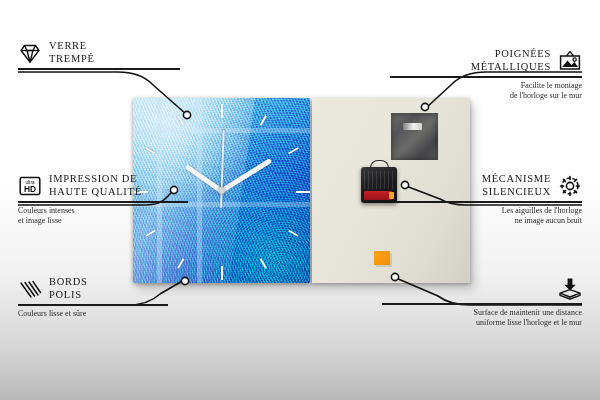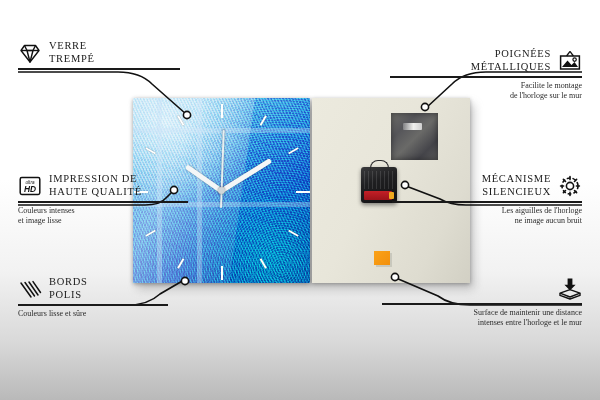--- a/index.html
+++ b/index.html
@@ -111,21 +111,21 @@
   .co-sub{
     font-size:8px;color:#2b2b2b;line-height:10.5px;margin-top:3px;white-space:nowrap;
   }
   .left .co-head{justify-content:flex-start;}
   .left .co-title{text-align:left;}
   .left .co-sub{text-align:left;}
   .right .co-head{justify-content:flex-end;}
   .right .co-title{text-align:right;}
   .right .co-sub{text-align:right;}
 
-  .ico{width:24px;height:24px;flex:0 0 24px;display:block;font-style:italic;}
+  .ico{width:24px;height:24px;flex:0 0 24px;display:block;}
   .ico svg{display:block;width:24px;height:24px;}
 
   svg.links{position:absolute;left:0;top:0;width:600px;height:400px;pointer-events:none;}
 </style>
 </head>
 <body>
 
 <div id="stage">
 
   <div class="product">
@@ -280,16 +280,16 @@
     <div class="co-head">
       <span class="ico">
         <svg viewBox="0 0 24 24">
           <path d="M9.6 2.6h4.8v6.2h3.2L12 14.6 6.4 8.8h3.2Z" fill="#111"></path>
           <path d="M12 13.6 22 17.2 12 21 2 17.2Z" fill="none" stroke="#111" stroke-width="1.4" stroke-linejoin="round"></path>
           <path d="M2 17.2v2.2L12 23l10-3.6v-2.2" fill="none" stroke="#111" stroke-width="1.4" stroke-linejoin="round"></path>
         </svg>
       </span>
     </div>
     <div class="rule"></div>
-    <div class="co-sub"><span>Surface de maintenir une distance</span><br><span>intenses entre l'horloge et le mur</span></div>
+    <div class="co-sub"><span>Surface de maintenir une distance</span><br><span>uniforme lisse l'horloge et le mur</span></div>
   </div>
 
 </div>
 
 </body></html>

